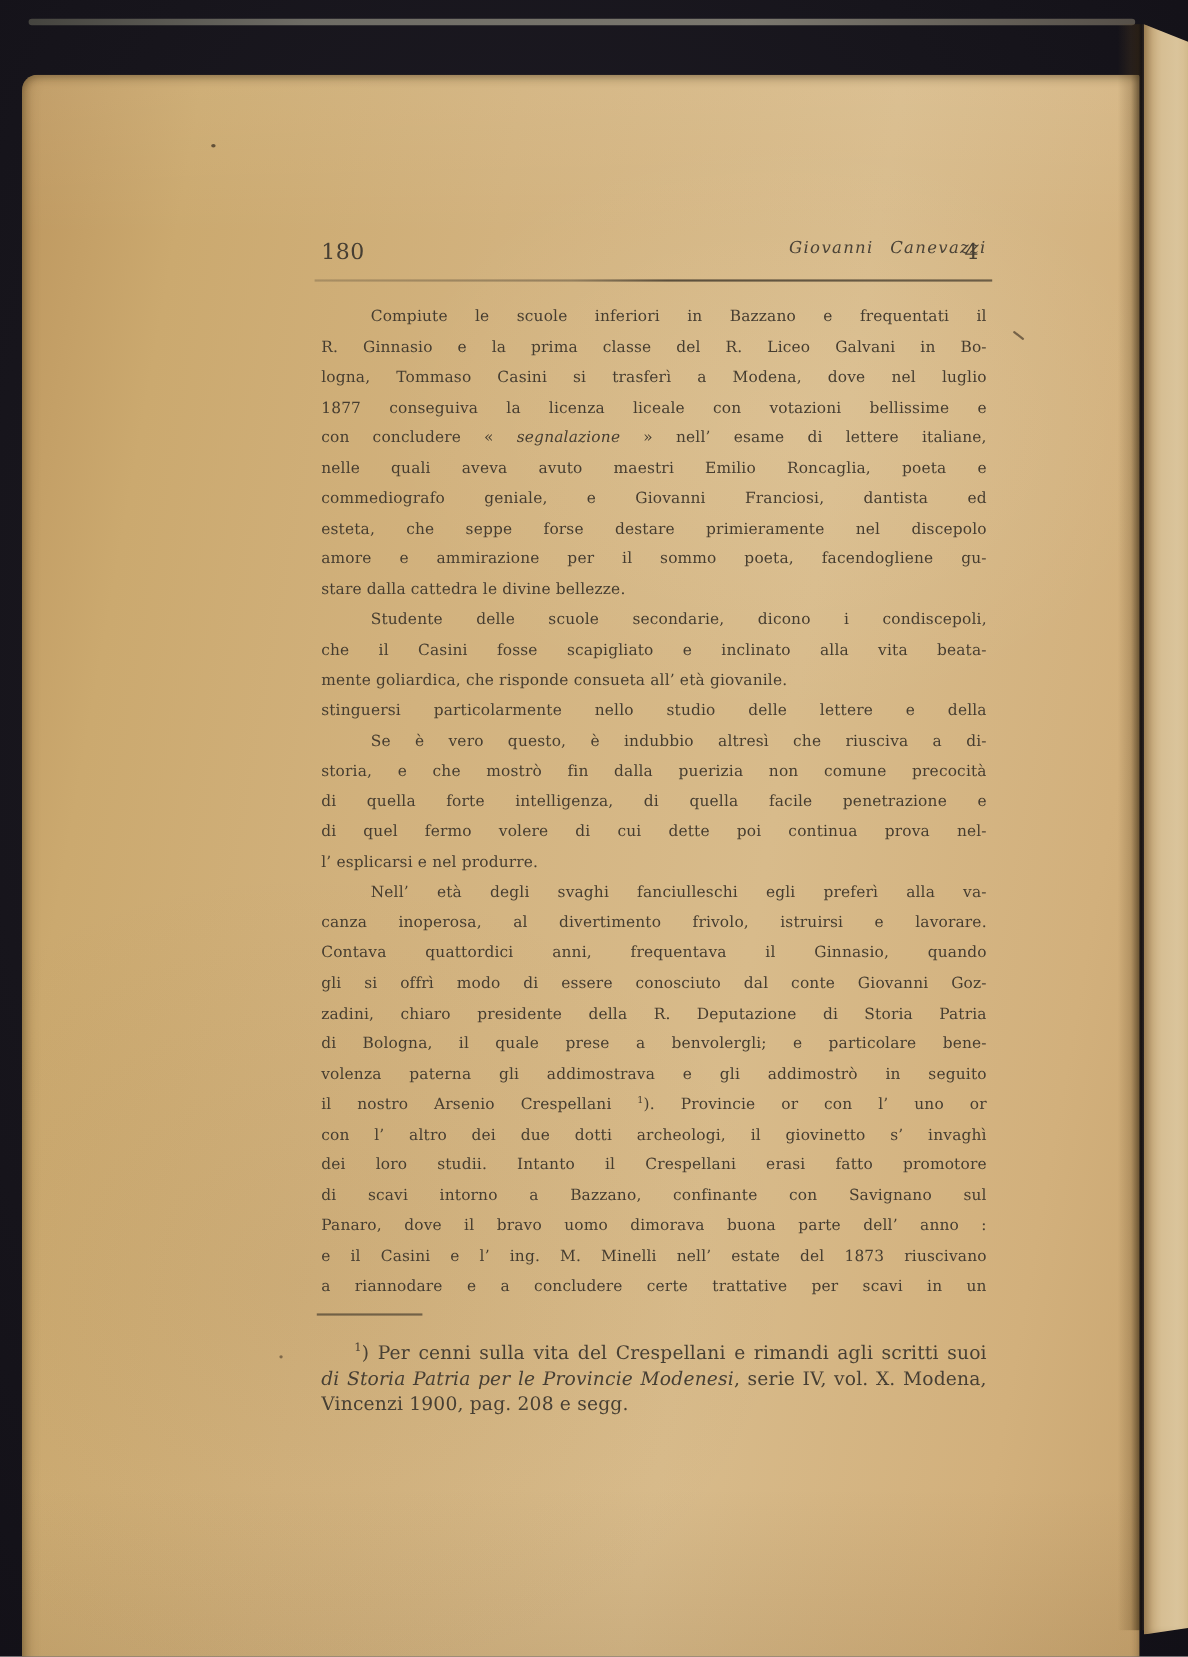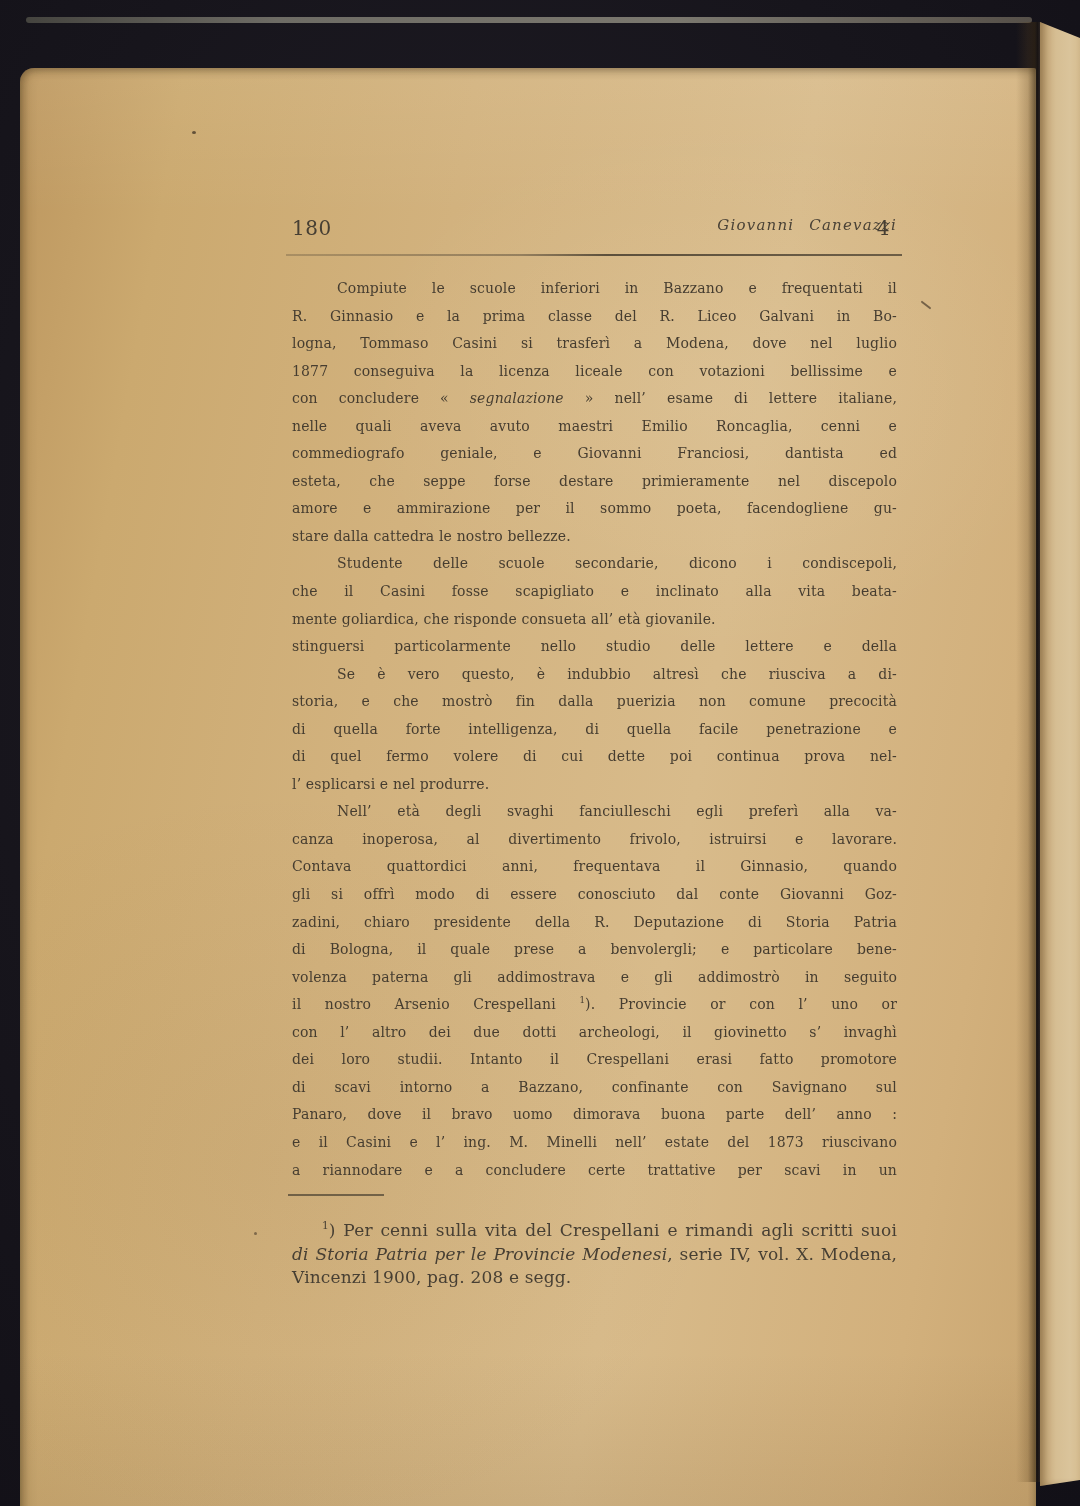--- a/index.html
+++ b/index.html
@@ -90,25 +90,25 @@
   </div>
   <div class="header-rule"></div>
 
   <div class="body-text" id="body-text">
       <div>
         <div class="text-line indent"><span>Compiute le scuole inferiori in Bazzano e frequentati il</span></div>
         <div class="text-line"><span>R. Ginnasio e la prima classe del R. Liceo Galvani in Bo-</span></div>
         <div class="text-line"><span>logna, Tommaso Casini si trasferì a Modena, dove nel luglio</span></div>
         <div class="text-line"><span>1877 conseguiva la licenza liceale con votazioni bellissime e</span></div>
         <div class="text-line"><span>con concludere « </span><span class="it">segnalazione</span><span> » nell’ esame di lettere italiane,</span></div>
-        <div class="text-line"><span>nelle quali aveva avuto maestri Emilio Roncaglia, cenni e</span></div>
+        <div class="text-line"><span>nelle quali aveva avuto maestri Emilio Roncaglia, poeta e</span></div>
         <div class="text-line"><span>commediografo geniale, e Giovanni Franciosi, dantista ed</span></div>
         <div class="text-line"><span>esteta, che seppe forse destare primieramente nel discepolo</span></div>
         <div class="text-line"><span>amore e ammirazione per il sommo poeta, facendogliene gu-</span></div>
-        <div class="text-line lastline"><span>stare dalla cattedra le nostro bellezze.</span></div>
+        <div class="text-line lastline"><span>stare dalla cattedra le divine bellezze.</span></div>
       </div>
       <div>
         <div class="text-line indent"><span>Studente delle scuole secondarie, dicono i condiscepoli,</span></div>
         <div class="text-line"><span>che il Casini fosse scapigliato e inclinato alla vita beata-</span></div>
         <div class="text-line lastline"><span>mente goliardica, che risponde consueta all’ età giovanile.</span></div>
       </div>
       <div>
         <div class="text-line"><span>stinguersi particolarmente nello studio delle lettere e della</span></div>
         <div class="text-line indent"><span>Se è vero questo, è indubbio altresì che riusciva a di-</span></div>
         <div class="text-line"><span>storia, e che mostrò fin dalla puerizia non comune precocità</span></div>

